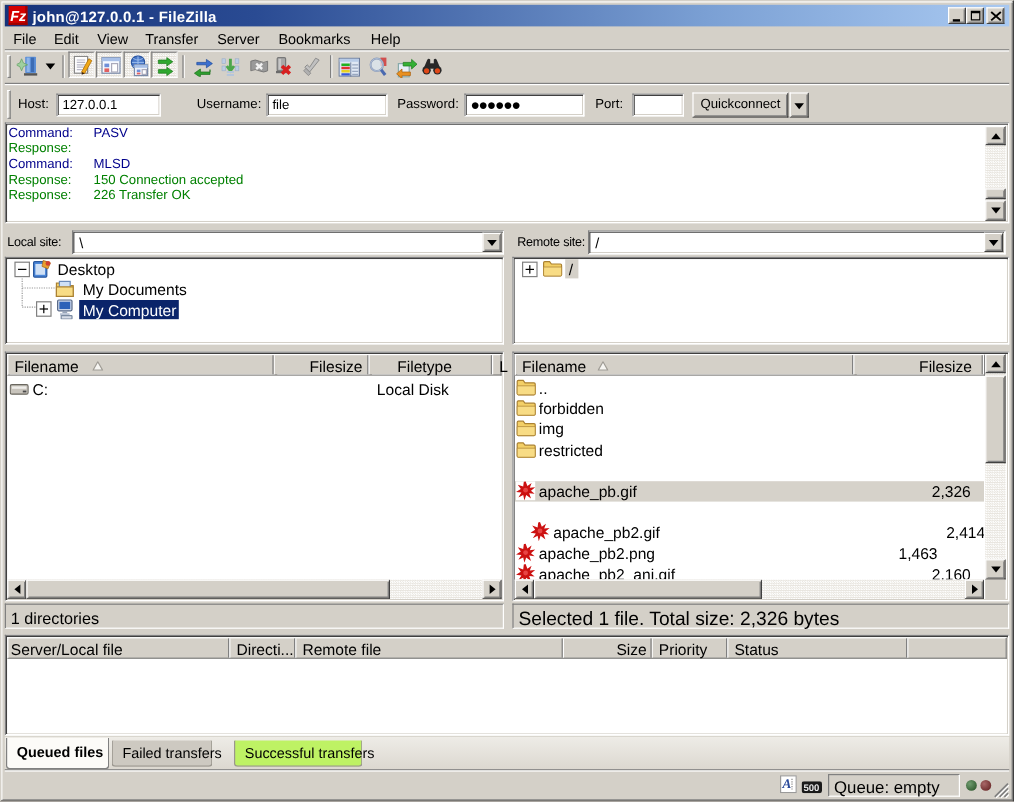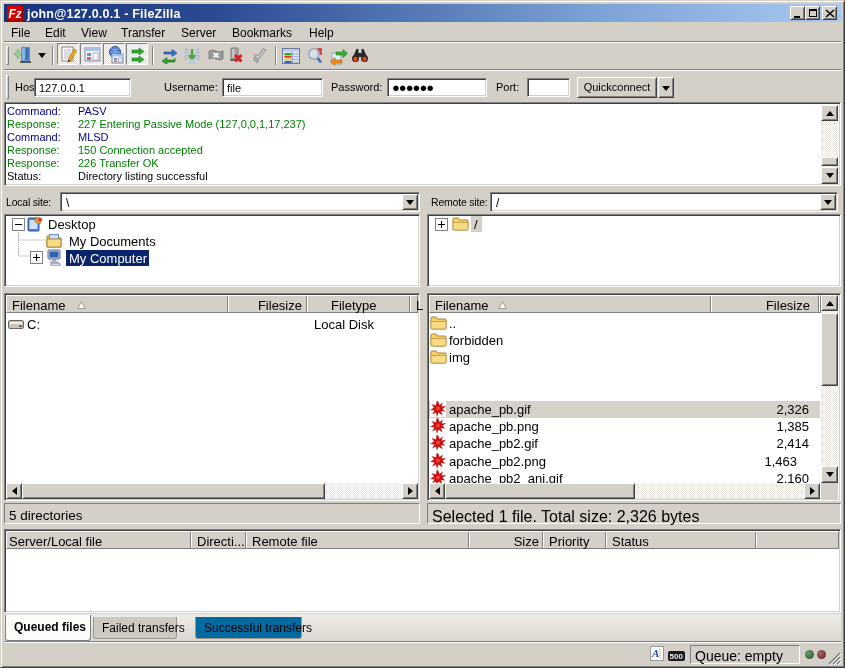--- a/index.html
+++ b/index.html
@@ -198,21 +198,21 @@
       <circle cx="13.5" cy="11.5" r="3.5" fill="#282828"></circle>
       <circle cx="4.5" cy="12" r="2.2" fill="#e04818"></circle>
       <circle cx="13.5" cy="12" r="2.2" fill="#e04818"></circle>
       <rect x="7.5" y="6" width="3" height="4" fill="#282828"></rect>
     </svg>
 </div>
 <div class="abs etchh" style="left:4px;top:69px;width:837px;height:2px"></div>
 
 <div class="abs gripv" style="left:6px;top:75px;height:24px"></div>
 <div class="lbl" style="left:15px;top:81px">Host:</div>
-<div class="field" style="left:34px;top:78px;width:97px;height:19px">
+<div class="field" style="left:47px;top:78px;width:87px;height:19px">
     <span style="position:absolute;left:4px;top:3px">127.0.0.1</span>
   </div>
 <div class="lbl" style="left:164px;top:81px">Username:</div>
 <div class="field" style="left:222px;top:78px;width:101px;height:19px">
     <span style="position:absolute;left:4px;top:3px">file</span>
   </div>
 <div class="lbl" style="left:331px;top:81px">Password:</div>
 <div class="field" style="left:387px;top:78px;width:100px;height:19px">
     <span style="position:absolute;left:4px;top:1px;font-size:13px;letter-spacing:-1px">●●●●●●</span>
   </div>
@@ -224,37 +224,32 @@
   </div>
 
 <div class="abs sunk2" style="left:4px;top:102px;width:837px;height:84px"></div>
 <div class="abs" style="left:6px;top:105px;width:815px;height:79px;background:#fff;font-size:11px;line-height:13px">
 <div style="position:relative;height:13px;color:#00008b">
       <span style="position:absolute;left:1px">Command:</span>
       <span style="position:absolute;left:72px">PASV</span>
     </div>
 <div style="position:relative;height:13px;color:#008000">
       <span style="position:absolute;left:1px">Response:</span>
-      <span style="position:absolute;left:72px">227 Entering Passive Mode (127,0,0,1,17,237)</span>
     </div>
 <div style="position:relative;height:13px;color:#00008b">
       <span style="position:absolute;left:1px">Command:</span>
       <span style="position:absolute;left:72px">MLSD</span>
     </div>
 <div style="position:relative;height:13px;color:#008000">
       <span style="position:absolute;left:1px">Response:</span>
       <span style="position:absolute;left:72px">150 Connection accepted</span>
     </div>
 <div style="position:relative;height:13px;color:#008000">
       <span style="position:absolute;left:1px">Response:</span>
       <span style="position:absolute;left:72px">226 Transfer OK</span>
-    </div>
-<div style="position:relative;height:13px;color:#000">
-      <span style="position:absolute;left:1px">Status:</span>
-      <span style="position:absolute;left:72px">Directory listing successful</span>
     </div>
 </div>
 
 <div class="abs dither" style="left:821px;top:105px;width:17px;height:79px"></div>
 <div class="sb-btn" style="left:821px;top:105px;width:17px;height:16px">
     <span class="arr arr-up"></span>
   </div>
 <div class="sb-thumb" style="left:821px;top:157px;width:17px;height:9px"></div>
 <div class="sb-btn" style="left:821px;top:167px;width:17px;height:17px">
     <span class="arr arr-dn"></span>
@@ -393,62 +388,60 @@
         </svg></span>
       <span style="position:absolute;left:20px;top:1px;font-size:13px;white-space:nowrap">forbidden</span>
     </div>
     <div style="position:absolute;left:0;top:34.4px;width:391px;height:17px;">
       <span style="position:absolute;left:1px;top:0px;width:17px;height:16px"><svg width="17" height="16">
           <path d="M1 3 Q1 2 2 2 L6 2 L7.5 4 L15 4 Q16 4 16 5 L16 13 Q16 14 15 14 L2 14 Q1 14 1 13 Z" fill="#f3cf66" stroke="#ab8233"></path>
           <path d="M1 6.5 L16 6.5 L16 13 Q16 14 15 14 L2 14 Q1 14 1 13 Z" fill="#f8dc85" stroke="#ab8233" stroke-width="0.6"></path>
         </svg></span>
       <span style="position:absolute;left:20px;top:1px;font-size:13px;white-space:nowrap">img</span>
     </div>
+    <div style="position:absolute;left:0;top:51.6px;width:391px;height:17px;">
+      <span style="position:absolute;left:1px;top:0px;width:17px;height:16px"><svg width="17" height="16">
+          <path d="M1 3 Q1 2 2 2 L6 2 L7.5 4 L15 4 Q16 4 16 5 L16 13 Q16 14 15 14 L2 14 Q1 14 1 13 Z" fill="#f3cf66" stroke="#ab8233"></path>
+          <path d="M1 6.5 L16 6.5 L16 13 Q16 14 15 14 L2 14 Q1 14 1 13 Z" fill="#f8dc85" stroke="#ab8233" stroke-width="0.6"></path>
+        </svg></span>
+      <span style="position:absolute;left:20px;top:1px;font-size:13px;white-space:nowrap">restricted</span>
+    </div>
     <div style="position:absolute;left:0;top:86.0px;width:391px;height:17px;background:#d6d2ca;">
       <span style="position:absolute;left:1px;top:0px;width:17px;height:16px"><svg width="17" height="16">
           <rect x="0" y="0" width="16" height="16" fill="#fff"></rect>
           <path d="M8 0 L9.5 4 L13 1.5 L11.5 5.5 L16 5 L12.5 8 L15.5 10.5 L11 10 L12.5 14.5 L8.5 11.5 L7 16 L6 11.5 L2 13.5 L4.5 9.5 L0 9 L4 6.5 L1.5 3 L6 4.5 L6.5 0.5 Z" fill="#cc1111"></path>
           <circle cx="8" cy="7.5" r="2" fill="#e84444"></circle>
         </svg></span>
       <span style="position:absolute;left:20px;top:1px;font-size:13px;white-space:nowrap">apache_pb.gif</span>
       <span style="position:absolute;left:280px;top:1px;width:100px;text-align:right;font-size:13px">2,326</span>
     </div>
-    <div style="position:absolute;left:0;top:103.2px;width:391px;height:17px;">
+    <div style="position:absolute;left:12px;top:120.4px;width:391px;height:17px;">
       <span style="position:absolute;left:1px;top:0px;width:17px;height:16px"><svg width="17" height="16">
           <rect x="0" y="0" width="16" height="16" fill="#fff"></rect>
           <path d="M8 0 L9.5 4 L13 1.5 L11.5 5.5 L16 5 L12.5 8 L15.5 10.5 L11 10 L12.5 14.5 L8.5 11.5 L7 16 L6 11.5 L2 13.5 L4.5 9.5 L0 9 L4 6.5 L1.5 3 L6 4.5 L6.5 0.5 Z" fill="#cc1111"></path>
           <circle cx="8" cy="7.5" r="2" fill="#e84444"></circle>
         </svg></span>
-      <span style="position:absolute;left:20px;top:1px;font-size:13px;white-space:nowrap">apache_pb.png</span>
-      <span style="position:absolute;left:280px;top:1px;width:100px;text-align:right;font-size:13px">1,385</span>
-    </div>
-    <div style="position:absolute;left:0;top:120.4px;width:391px;height:17px;">
+      <span style="position:absolute;left:20px;top:1px;font-size:13px;white-space:nowrap">apache_pb2.gif</span>
+      <span style="position:absolute;left:280px;top:1px;width:100px;text-align:right;font-size:13px">2,414</span>
+    </div>
+    <div style="position:absolute;left:0;top:137.6px;width:391px;height:17px;">
       <span style="position:absolute;left:1px;top:0px;width:17px;height:16px"><svg width="17" height="16">
           <rect x="0" y="0" width="16" height="16" fill="#fff"></rect>
           <path d="M8 0 L9.5 4 L13 1.5 L11.5 5.5 L16 5 L12.5 8 L15.5 10.5 L11 10 L12.5 14.5 L8.5 11.5 L7 16 L6 11.5 L2 13.5 L4.5 9.5 L0 9 L4 6.5 L1.5 3 L6 4.5 L6.5 0.5 Z" fill="#cc1111"></path>
           <circle cx="8" cy="7.5" r="2" fill="#e84444"></circle>
         </svg></span>
-      <span style="position:absolute;left:20px;top:1px;font-size:13px;white-space:nowrap">apache_pb2.gif</span>
-      <span style="position:absolute;left:280px;top:1px;width:100px;text-align:right;font-size:13px">2,414</span>
-    </div>
-    <div style="position:absolute;left:0;top:137.6px;width:391px;height:17px;">
+      <span style="position:absolute;left:20px;top:1px;font-size:13px;white-space:nowrap">apache_pb2.png</span>
+      <span style="position:absolute;left:286px;top:1px;width:100px;text-align:center;font-size:13px">1,463</span>
+    </div>
+    <div style="position:absolute;left:0;top:154.8px;width:391px;height:17px;">
       <span style="position:absolute;left:1px;top:0px;width:17px;height:16px"><svg width="17" height="16">
           <rect x="0" y="0" width="16" height="16" fill="#fff"></rect>
           <path d="M8 0 L9.5 4 L13 1.5 L11.5 5.5 L16 5 L12.5 8 L15.5 10.5 L11 10 L12.5 14.5 L8.5 11.5 L7 16 L6 11.5 L2 13.5 L4.5 9.5 L0 9 L4 6.5 L1.5 3 L6 4.5 L6.5 0.5 Z" fill="#cc1111"></path>
           <circle cx="8" cy="7.5" r="2" fill="#e84444"></circle>
         </svg></span>
-      <span style="position:absolute;left:20px;top:1px;font-size:13px;white-space:nowrap">apache_pb2.png</span>
-      <span style="position:absolute;left:268px;top:1px;width:100px;text-align:right;font-size:13px">1,463</span>
-    </div>
-    <div style="position:absolute;left:0;top:154.8px;width:391px;height:17px;">
-      <span style="position:absolute;left:1px;top:0px;width:17px;height:16px"><svg width="17" height="16">
-          <rect x="0" y="0" width="16" height="16" fill="#fff"></rect>
-          <path d="M8 0 L9.5 4 L13 1.5 L11.5 5.5 L16 5 L12.5 8 L15.5 10.5 L11 10 L12.5 14.5 L8.5 11.5 L7 16 L6 11.5 L2 13.5 L4.5 9.5 L0 9 L4 6.5 L1.5 3 L6 4.5 L6.5 0.5 Z" fill="#cc1111"></path>
-          <circle cx="8" cy="7.5" r="2" fill="#e84444"></circle>
-        </svg></span>
       <span style="position:absolute;left:20px;top:1px;font-size:13px;white-space:nowrap">apache_pb2_ani.gif</span>
       <span style="position:absolute;left:280px;top:1px;width:100px;text-align:right;font-size:13px">2,160</span>
     </div>
   </div>
 
 <div class="abs dither" style="left:821px;top:295px;width:17px;height:188px"></div>
 <div class="sb-btn" style="left:821px;top:295px;width:17px;height:16px">
     <span class="arr arr-up"></span>
   </div>
 <div class="sb-thumb" style="left:821px;top:313px;width:17px;height:73px"></div>
@@ -460,21 +453,21 @@
 <div class="sb-btn" style="left:429px;top:483px;width:16px;height:16px">
     <span class="arr arr-lf"></span>
   </div>
 <div class="sb-thumb" style="left:445px;top:483px;width:190px;height:16px"></div>
 <div class="sb-btn" style="left:804px;top:483px;width:16px;height:16px">
     <span class="arr arr-rt"></span>
   </div>
 <div class="abs" style="left:821px;top:483px;width:17px;height:17px;background:#d4d0c8"></div>
 
 <div class="abs sunk1" style="left:4px;top:503px;width:416px;height:21px">
-    <span style="position:absolute;left:4px;top:4px;font-size:13.5px">5 directories</span>
+    <span style="position:absolute;left:4px;top:4px;font-size:13.5px">1 directories</span>
   </div>
 <div class="abs sunk1" style="left:427px;top:503px;width:414px;height:21px">
     <span style="position:absolute;left:4px;top:4px;font-size:16px">Selected 1 file. Total size: 2,326 bytes</span>
   </div>
 
 <div class="abs sunk2" style="left:4px;top:529px;width:837px;height:84px"></div>
 <div class="abs" style="left:6px;top:531px;width:833px;height:80px;background:#fff"></div>
 <div class="abs" style="left:6px;top:531px;width:833px;height:18px;background:#d4d0c8;border:1px solid;border-color:#fff #808080 #808080 #fff">
 <div class="hcol" style="left:0;width:184px"></div>
 <div class="hcol" style="left:186px;width:53px"></div>
@@ -490,21 +483,21 @@
 <div class="hlabel" style="left:605px;top:2px">Status</div>
 </div>
 
 <div class="abs" style="left:4px;top:614px;width:837px;height:27px;background:linear-gradient(#eeece7,#dcd8d0)"></div>
 <div class="abs" style="left:5px;top:615px;width:86px;height:26px;background:#fcfbf8;border:1px solid #808080;border-top:none;border-radius:0 0 3px 3px">
     <span style="position:absolute;left:8px;top:5px;font-weight:bold;font-size:12px;white-space:nowrap">Queued files</span>
   </div>
 <div class="abs" style="left:93px;top:617px;width:84px;height:22px;background:#cdc9c1;border:1px solid #9a968e;border-top:none;border-radius:0 0 3px 3px">
     <span style="position:absolute;left:8px;top:4px;font-size:12px;white-space:nowrap">Failed transfers</span>
   </div>
-<div class="abs" style="left:195px;top:617px;width:107px;height:22px;background:#0369a1;border:1px solid #9a968e;border-top:none;border-radius:0 0 3px 3px">
+<div class="abs" style="left:195px;top:617px;width:107px;height:22px;background:#bef264;border:1px solid #9a968e;border-top:none;border-radius:0 0 3px 3px">
     <span style="position:absolute;left:8px;top:4px;font-size:12px;white-space:nowrap">Successful transfers</span>
   </div>
 
 <div class="abs etchh" style="left:4px;top:641px;width:837px;height:2px"></div>
 <div class="abs" style="left:650px;top:646px"><svg width="14" height="15">
       <rect x="0.5" y="0.5" width="13" height="14" fill="#fff" stroke="#9a9a9a"></rect>
       <text x="2" y="11" font-size="11" font-style="italic" font-weight="bold" fill="#2a4a9a" font-family="Liberation Serif">A</text>
       <path d="M10 3 v9" stroke="#888" stroke-dasharray="1 1"></path>
     </svg></div>
 <div class="abs" style="left:668px;top:649px"><svg width="17" height="10">

